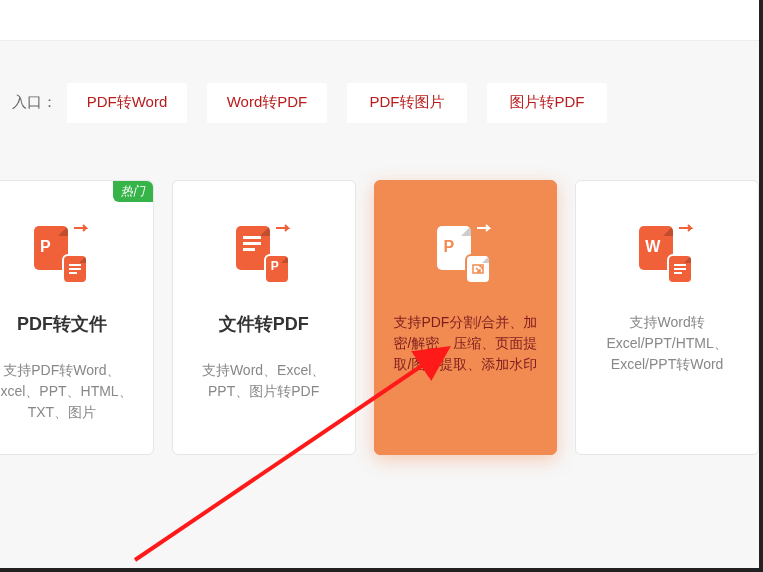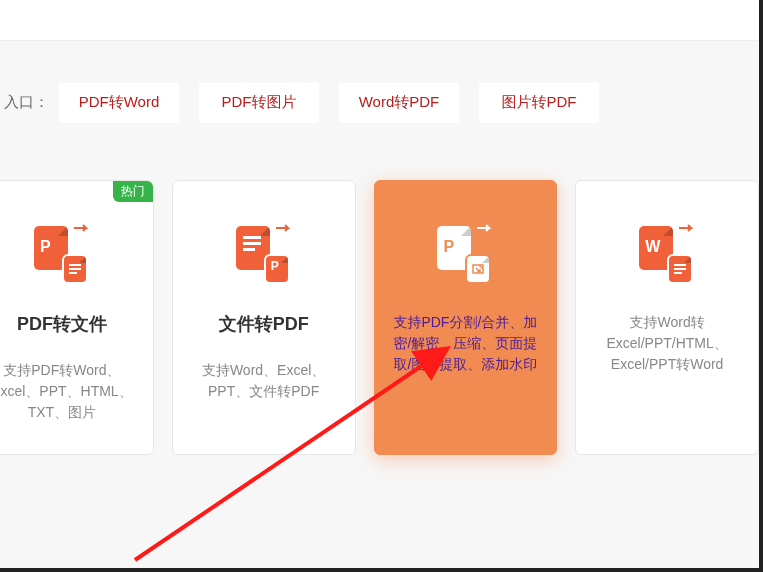--- a/index.html
+++ b/index.html
@@ -16,21 +16,21 @@
     position:absolute;left:0;right:0;top:0;height:40px;
     background:#fff;border-bottom:1px solid #eee;
   }
 
   
   .quick-row{
     position:absolute;top:80px;left:0;right:0;height:45px;
     display:flex;align-items:center;
   }
   .quick-label{
-    font-size:15px;color:#666;margin-left:4px;margin-right:10px;
+    font-size:15px;color:#666;margin-left:12px;margin-right:10px;
     white-space:nowrap;
   }
   .quick-btn{
     background:#fff;border:none;height:40px;min-width:120px;
     display:flex;align-items:center;justify-content:center;
     font-size:15px;color:#b91c1c;margin-right:20px;
     cursor:pointer;border-radius:2px;
   }
 
   
@@ -44,35 +44,35 @@
     position:relative;display:flex;flex-direction:column;align-items:center;
     padding-top:45px;
   }
   .card.active{
     background:#f28b52;border-color:#f28b52;color:#fff;
     box-shadow:0 5px 18px rgba(243,120,60,.35);
   }
   .card .badge{
     position:absolute;top:0;right:0;
     background:#36b44a;color:#fff;font-size:12px;
-    padding:2px 8px;border-bottom-left-radius:6px;border-top-right-radius:6px;
+    padding:2px 8px;border-bottom-left-radius:6px;border-top-right-radius:6px;font-style:italic;
   }
   .card .icon-wrap{
     width:56px;height:56px;margin-bottom:30px;
     position:relative;
   }
   .card .title{
     font-size:18px;font-weight:600;margin-bottom:24px;color:#333;
   }
   .card .desc{
     font-size:14px;line-height:1.5;color:#888;text-align:center;
     padding:0 10px;
   }
   .card.active .title{color:#fff}
-  .card.active .desc{color:#4c1d95}
+  .card.active .desc{color:#7f1d1d}
 
   
   .fi{position:absolute;width:34px;height:44px;border-radius:5px;}
   .fi .corner{position:absolute;top:0;right:0;width:10px;height:10px;
     background:linear-gradient(135deg,transparent 48%,rgba(0,0,0,.2) 52%);
     border-top-right-radius:5px;}
   .fi .ltr{position:absolute;left:6px;top:12px;font-weight:700;color:#fff;font-size:16px}
   .mini{position:absolute;width:22px;height:26px;border-radius:4px;top:30px;left:30px;
     box-shadow:0 0 0 2px #fff;}
   .mini .corner{position:absolute;top:0;right:0;width:7px;height:7px;
@@ -85,22 +85,22 @@
   .anno-arrow{position:absolute;pointer-events:none}
 </style>
 </head>
 <body>
 
 <div class="topbar"></div>
 
 <div class="quick-row">
   <span class="quick-label">入口：</span>
   <button class="quick-btn">PDF转Word</button>
+  <button class="quick-btn">Word转PDF</button>
   <button class="quick-btn">PDF转图片</button>
-  <button class="quick-btn">Word转PDF</button>
   <button class="quick-btn">图片转PDF</button>
 </div>
 
 <div class="cards-area">
 
   <div class="card">
     <span class="badge">热门</span>
     <div class="icon-wrap">
       <div class="fi" style="background:#f0613a">
           <span class="ltr">P</span>
@@ -134,21 +134,21 @@
       </div>
       <div class="mini" style="background:#f0613a">
           <span class="corner"></span>
           <span style="position:absolute;left:5px;top:3px;color:#fff;font-size:12px;font-weight:700">P</span>
         </div>
       <svg class="arrow-swap" width="20" height="14" viewBox="0 0 20 14">
           <path d="M2 4 H14 L11 1 M14 4 L11 7" stroke="#f0613a" stroke-width="2" fill="none"></path>
         </svg>
     </div>
     <div class="title">文件转PDF</div>
-    <div class="desc">支持Word、Excel、PPT、文件转PDF</div>
+    <div class="desc">支持Word、Excel、PPT、图片转PDF</div>
   </div>
 
   <div class="card active">
     <div class="icon-wrap">
       <div class="fi" style="background:#fff">
           <span class="ltr" style="color:#f28b52">P</span>
           <span class="corner"></span>
         </div>
       <div class="mini" style="background:#fff;box-shadow:0 0 0 2px #f28b52">
           <span class="corner"></span>

